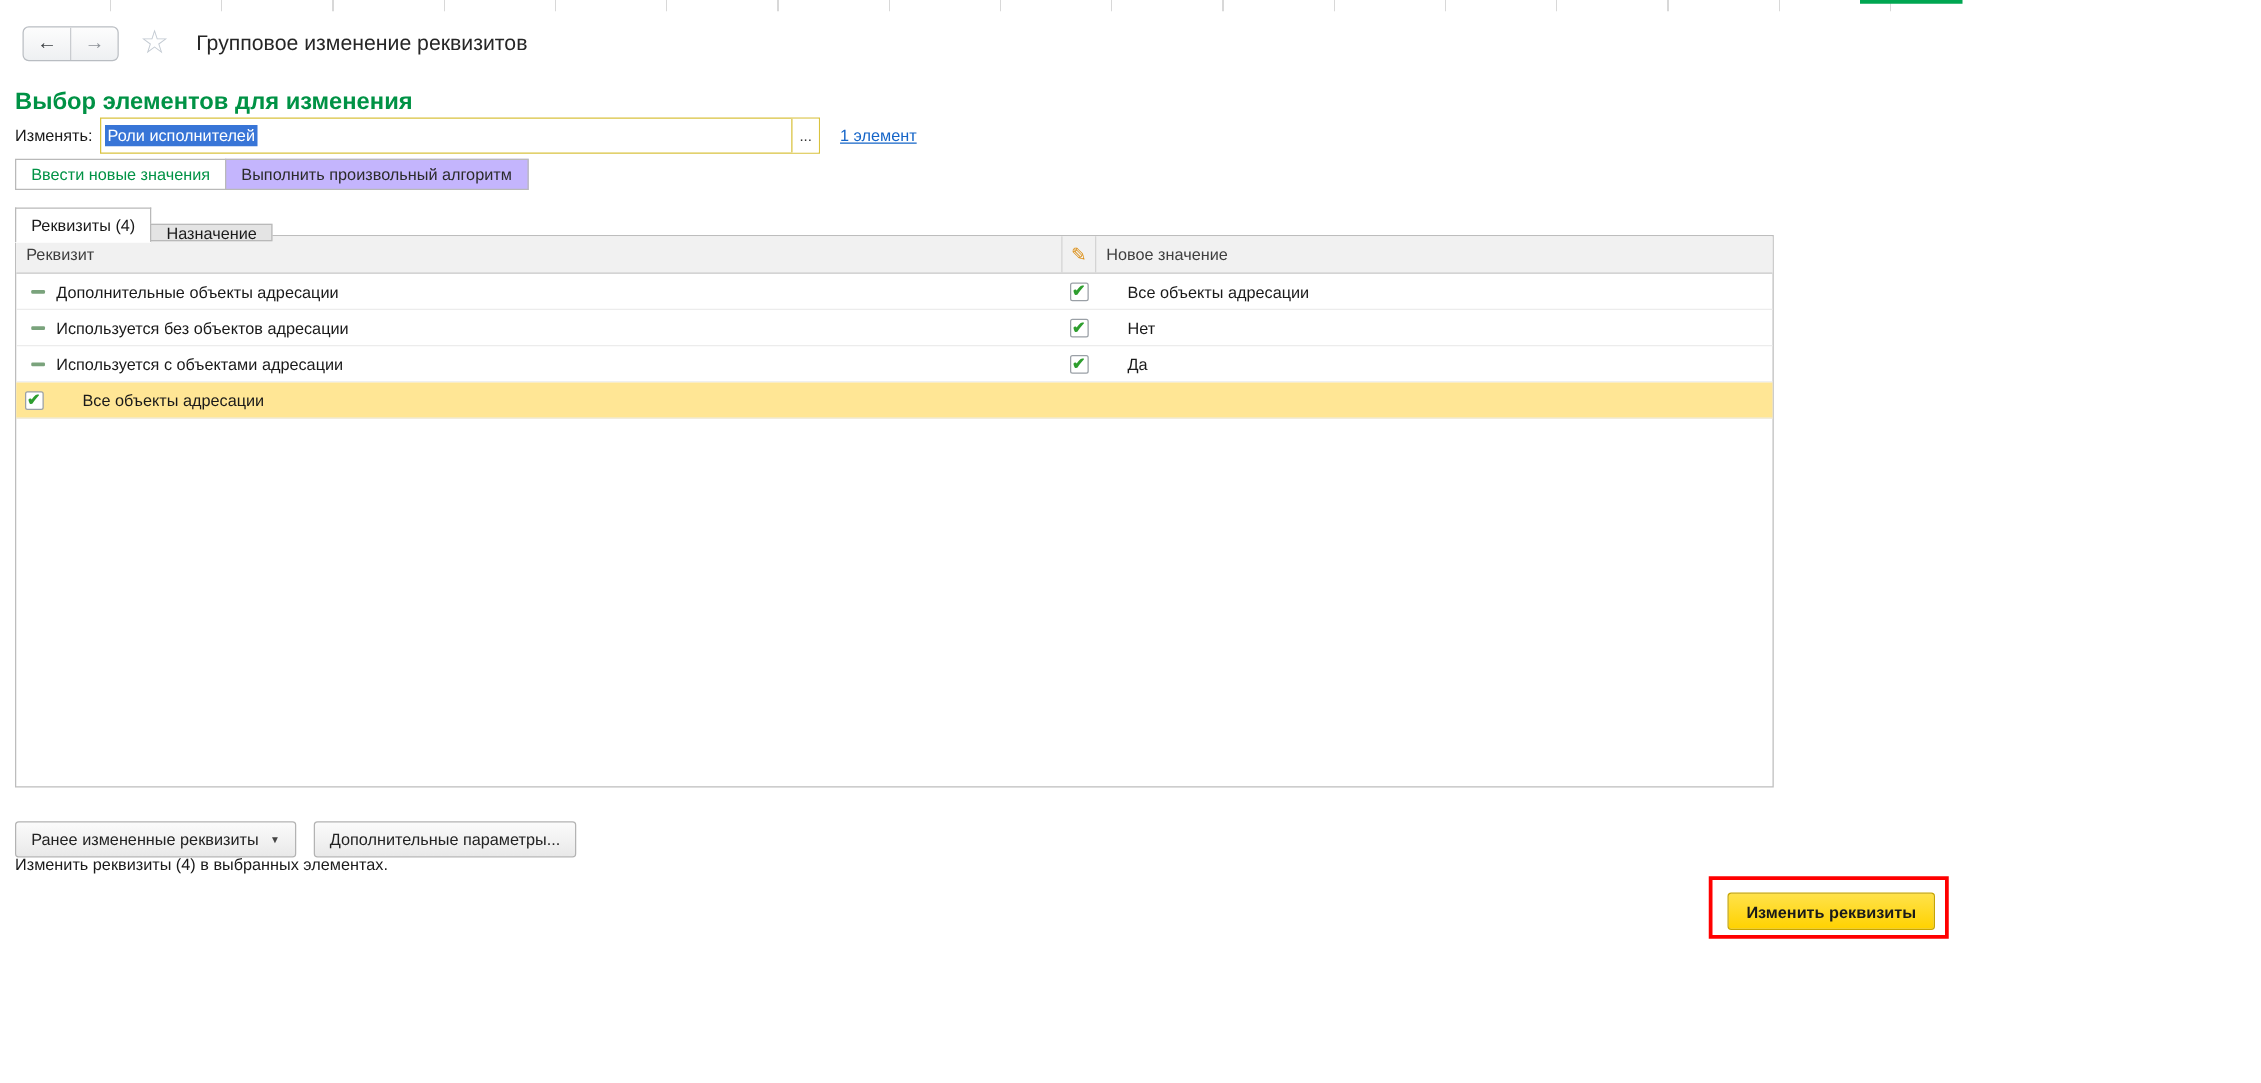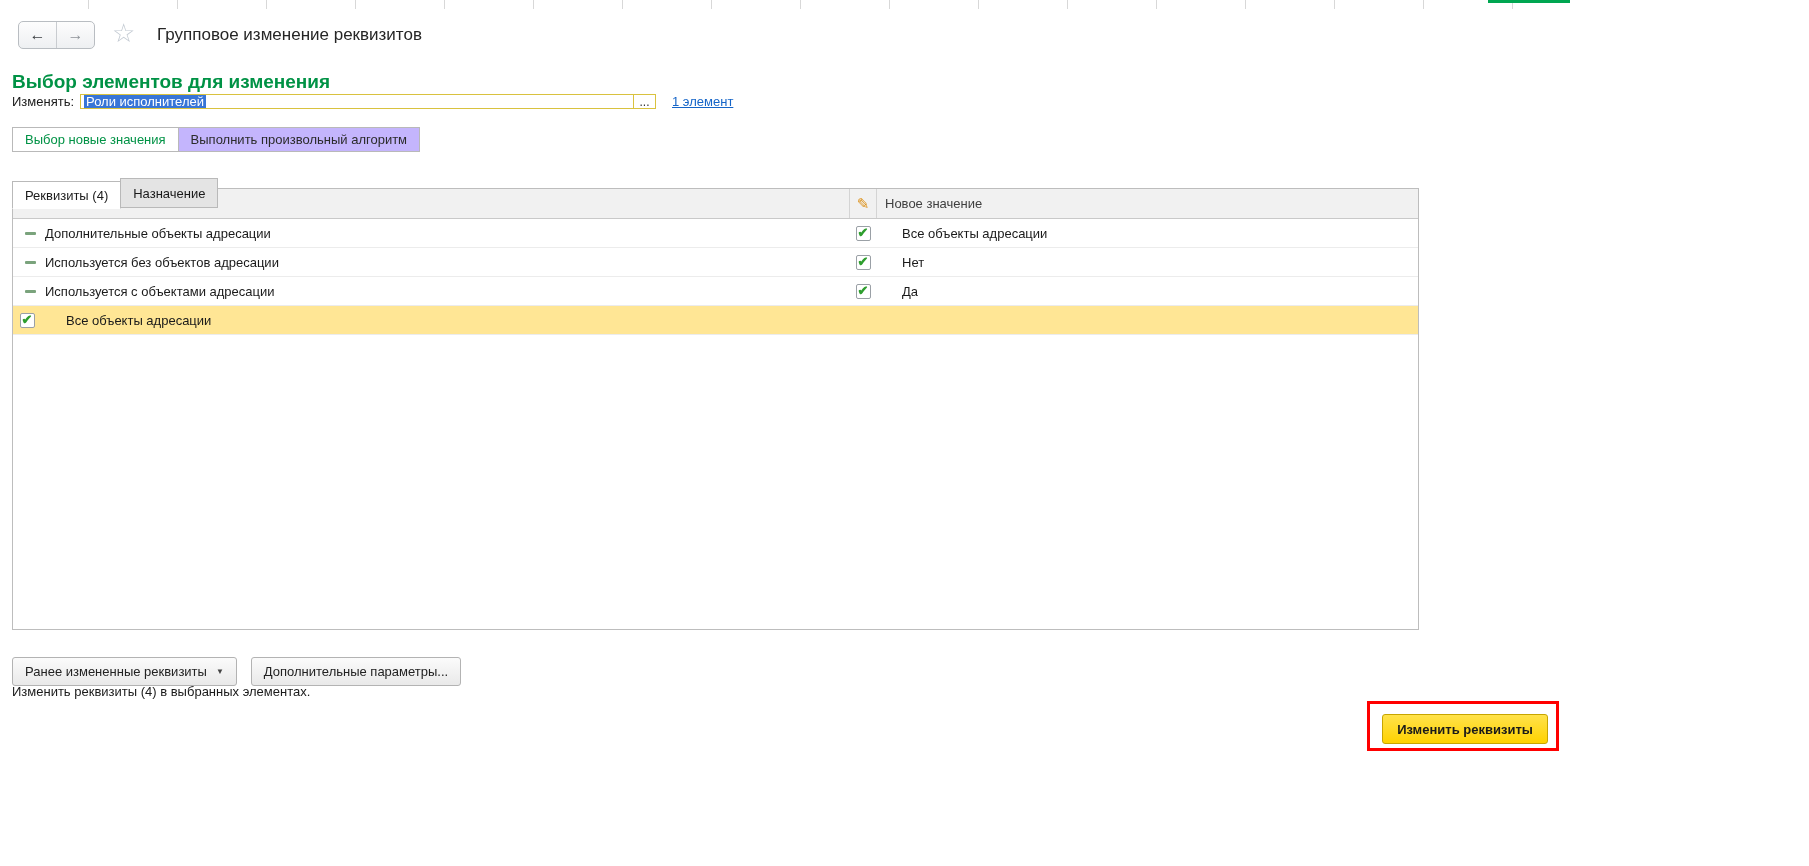--- a/index.html
+++ b/index.html
@@ -17,35 +17,35 @@
   .nav-btn + .nav-btn{border-left:1px solid #c9ccd0;}
   .nav-back{color:#3c4043;}
   .nav-fwd{color:#8d9298;}
   .star{position:absolute;left:112px;top:18px;font-size:26px;color:#c3cad2;cursor:pointer;}
   .title{position:absolute;left:157px;top:25px;font-size:17px;color:#262626;}
 
   .section-title{position:absolute;left:12px;top:71px;font-size:19px;font-weight:700;color:var(--accent-green,#009245);}
 
   .change-row{position:absolute;left:12px;top:94px;display:flex;align-items:center;}
   .change-label{margin-right:6px;}
-  .field{display:flex;align-items:stretch;width:576px;height:15px;border:1px solid var(--input-border,#d9c23f);background:#fff;box-sizing:border-box;}
+  .field{display:flex;align-items:stretch;width:576px;height:29px;border:1px solid var(--input-border,#d9c23f);background:#fff;box-sizing:border-box;}
   .field-text{flex:1;display:flex;align-items:center;padding-left:3px;overflow:hidden;}
   .field-text .sel{background:var(--text-selection-bg,#3875D7);color:#fff;padding:1px 2px;white-space:nowrap;}
   .field-ellipsis{width:21px;border-left:1px solid var(--input-border,#d9c23f);display:flex;align-items:center;justify-content:center;color:#333;cursor:pointer;font-size:12px;background:#fff;}
   .elements-link{margin-left:16px;color:var(--link-blue,#1565C8);text-decoration:underline;cursor:pointer;}
 
   .mode-row{position:absolute;left:12px;top:127px;display:flex;}
   .mode-btn{height:25px;display:flex;align-items:center;padding:0 12px;border:1px solid #b9b9b9;box-sizing:border-box;cursor:pointer;white-space:nowrap;}
   .mode-btn.active{background:#fff;color:var(--accent-green,#009245);}
   .mode-btn.inactive{background:#c4b5fd;color:#2b2b2b;margin-left:-1px;}
 
-  .tabs{position:absolute;left:12px;top:178px;display:flex;align-items:flex-end;z-index:2;}
+  .tabs{position:absolute;left:12px;top:166px;display:flex;align-items:flex-end;z-index:2;}
   .tab{display:flex;align-items:center;padding:0 12px;border:1px solid #b9b9b9;box-sizing:border-box;cursor:pointer;white-space:nowrap;}
   .tab.active{background:#fff;height:28px;border-bottom:1px solid #fff;margin-bottom:-1px;}
-  .tab.inactive{background:#e4e4e4;height:30px;margin-left:-1px;}
+  .tab.inactive{background:#e4e4e4;height:14px;margin-left:-1px;}
 
   .grid{position:absolute;left:12px;top:188px;width:1407px;height:442px;border:1px solid #bdbdbd;box-sizing:border-box;background:#fff;}
   .grid-header{display:flex;height:30px;background:#f1f1f1;border-bottom:1px solid #c9c9c9;box-sizing:border-box;color:#3f3f3f;}
   .col-attr{width:836px;display:flex;align-items:center;padding-left:8px;box-sizing:border-box;}
   .col-pencil{width:28px;display:flex;align-items:center;justify-content:center;border-left:1px solid #d4d4d4;border-right:1px solid #d4d4d4;box-sizing:border-box;}
   .col-value{flex:1;display:flex;align-items:center;padding-left:8px;box-sizing:border-box;}
   .pencil{color:#dc9018;font-size:15px;}
 
   .grid-row{display:flex;height:29px;border-bottom:1px solid #ececec;box-sizing:border-box;cursor:default;}
   .grid-row.selected{background:var(--row-selected,#FFE695);}
@@ -95,21 +95,21 @@
     <div class="field">
       <div class="field-text">
         <span class="sel">Роли исполнителей</span>
       </div>
       <div class="field-ellipsis">...</div>
     </div>
     <span class="elements-link">1 элемент</span>
   </div>
 
   <div class="mode-row">
-    <div class="mode-btn active">Выбор новые значения</div>
+    <div class="mode-btn active">Ввести новые значения</div>
     <div class="mode-btn inactive">Выполнить произвольный алгоритм</div>
   </div>
 
   <div class="tabs">
     <div class="tab active">Реквизиты (4)</div>
     <div class="tab inactive">Назначение</div>
   </div>
 
   <div class="grid">
     <div class="grid-header">

